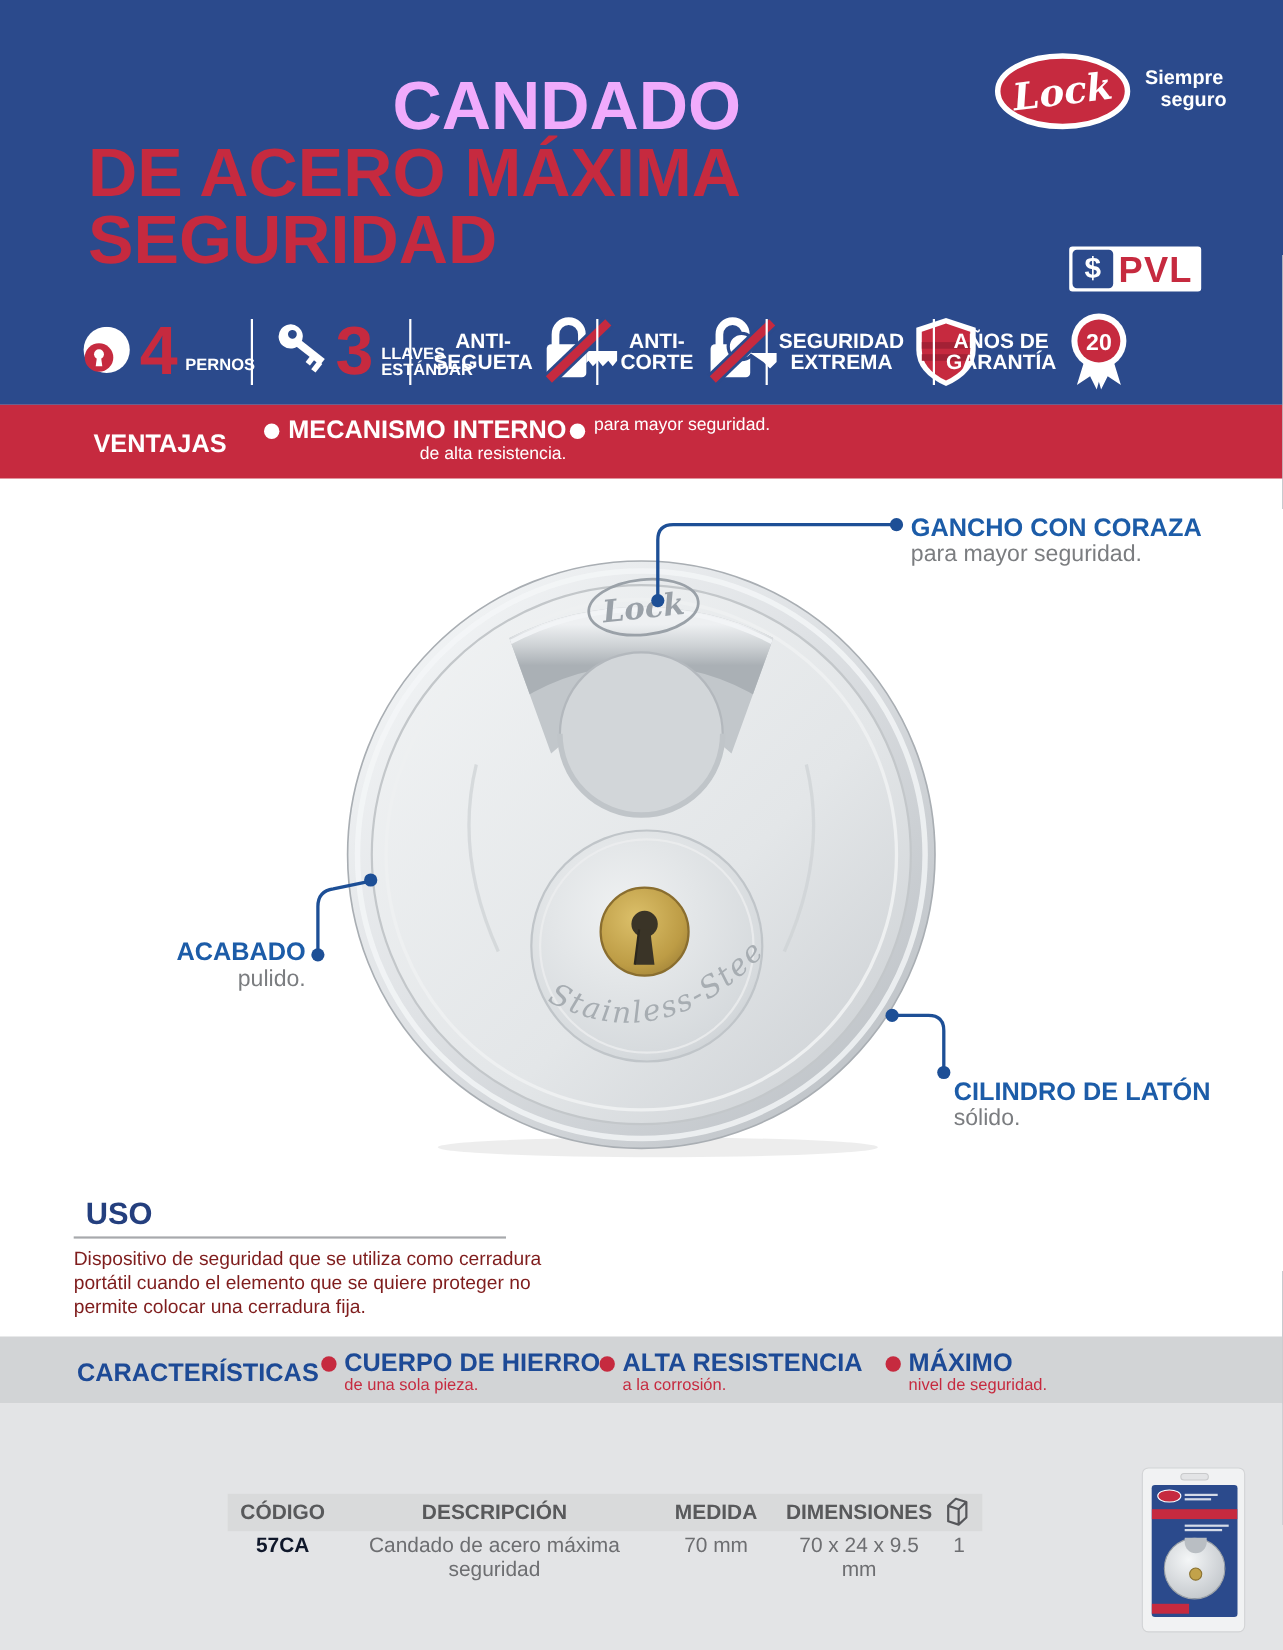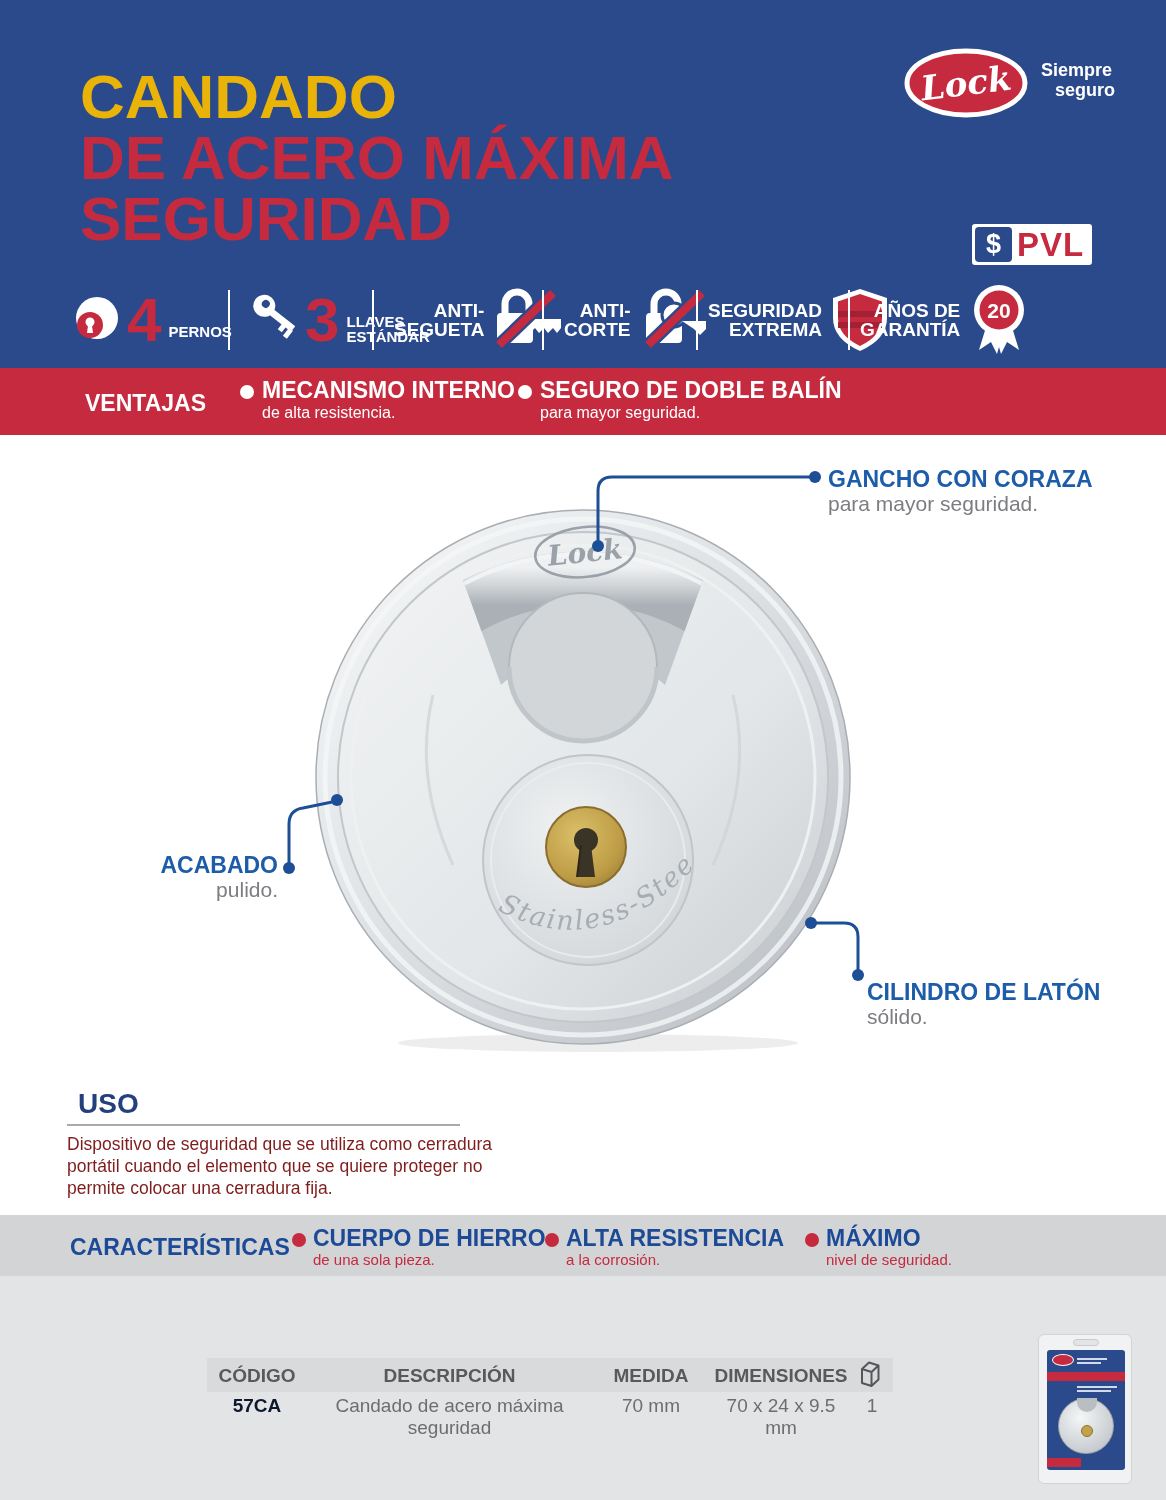--- a/index.html
+++ b/index.html
@@ -6,37 +6,37 @@
   *{box-sizing:border-box;}
   .page{
     position:relative;width:1166px;height:1500px;margin:0 auto;
     background:#ffffff;overflow:hidden;
     font-family:"Liberation Sans", sans-serif;
   }
   .abs{position:absolute;}
   
   .header{position:absolute;left:0;top:0;width:1166px;height:368px;background:#2B4A8C;}
   .title{position:absolute;left:80px;top:66px;font-weight:bold;font-size:62px;line-height:61px;letter-spacing:0px;}
-  .title .t1{color:#eab308;}
+  .title .t1{color:#f0abfc;text-align:right;}
   .title .t2{color:#C62A3F;}
   .logo-wrap{position:absolute;left:903px;top:48px;width:260px;height:72px;}
   .tagline{position:absolute;left:1041px;top:60px;color:#ffffff;font-weight:bold;font-size:18px;line-height:20px;}
   .tagline .ind{margin-left:14px;}
   .pvl{position:absolute;left:969px;top:221px;width:126px;height:47px;background:#ffffff;border:3px solid #2B4A8C;border-radius:6px;display:flex;align-items:center;padding:3px;}
   .pvl .dollar{width:37px;height:35px;background:#2B4A8C;border-radius:4px;color:#fff;font-weight:bold;font-size:27px;display:flex;align-items:center;justify-content:center;}
   .pvl .pvl-txt{flex:1;text-align:center;color:#C62A3F;font-weight:bold;font-size:33px;letter-spacing:1px;}
   
   .feature{position:absolute;display:flex;align-items:center;height:74px;top:283px;gap:7px;}
   .feature .num{font-size:62px;font-weight:bold;color:#C62A3F;line-height:58px;}
   .feature .lbl-s{color:#fff;font-weight:bold;font-size:15px;line-height:15px;margin-top:22px;}
   .feature .lbl-stack{color:#fff;font-weight:bold;font-size:15px;line-height:15px;margin-top:18px;}
-  .feature .lbl-big{color:#fff;font-weight:bold;font-size:19px;line-height:19px;text-align:right;}
+  .feature .lbl-big{color:#fff;font-weight:bold;font-size:19px;line-height:19px;text-align:center;}
   .vsep{position:absolute;top:290px;width:2px;height:60px;background:#ffffff;}
   
-  .ventajas{position:absolute;left:0;top:368px;width:1166px;height:67px;background:#C62A3F;color:#fff;}
+  .ventajas{position:absolute;left:0;top:368px;width:1166px;height:67px;background:#C62A3F;color:#fff;text-align:right;}
   .ventajas .vlabel{position:absolute;left:85px;top:22px;font-weight:bold;font-size:23px;}
   .vitem{position:absolute;top:9px;}
   .vitem .dot{position:absolute;left:0;top:8px;width:14px;height:14px;border-radius:50%;background:#fff;}
   .vitem .vtitle{margin-left:22px;font-weight:bold;font-size:23px;line-height:26px;}
   .vitem .vsub{margin-left:22px;font-size:16px;line-height:20px;}
   
   .callout{position:absolute;}
   .callout .ctitle{color:#1C5CA8;font-weight:bold;font-size:23px;line-height:26px;}
   .callout .csub{color:#7B7D80;font-size:21px;line-height:24px;}
   .ra{text-align:right;}
@@ -202,21 +202,20 @@
 
   <div class="ventajas">
     <div class="vlabel">VENTAJAS</div>
     <div class="vitem" style="left:240px;">
       <span class="dot"></span>
       <div class="vtitle">MECANISMO INTERNO</div>
       <div class="vsub">de alta resistencia.</div>
     </div>
     <div class="vitem" style="left:518px;">
       <span class="dot"></span>
-      <div class="vtitle">SEGURO DE DOBLE BALÍN</div>
       <div class="vsub">para mayor seguridad.</div>
     </div>
   </div>
 
   <svg class="abs" style="left:313px;top:495px;" width="540" height="560" viewBox="0 0 540 560">
     <defs>
       <linearGradient id="discG" x1="0" y1="0" x2="1" y2="1">
         <stop offset="0" stop-color="#f7f9fa"></stop>
         <stop offset="0.45" stop-color="#dfe2e5"></stop>
         <stop offset="1" stop-color="#b7bcc1"></stop>

